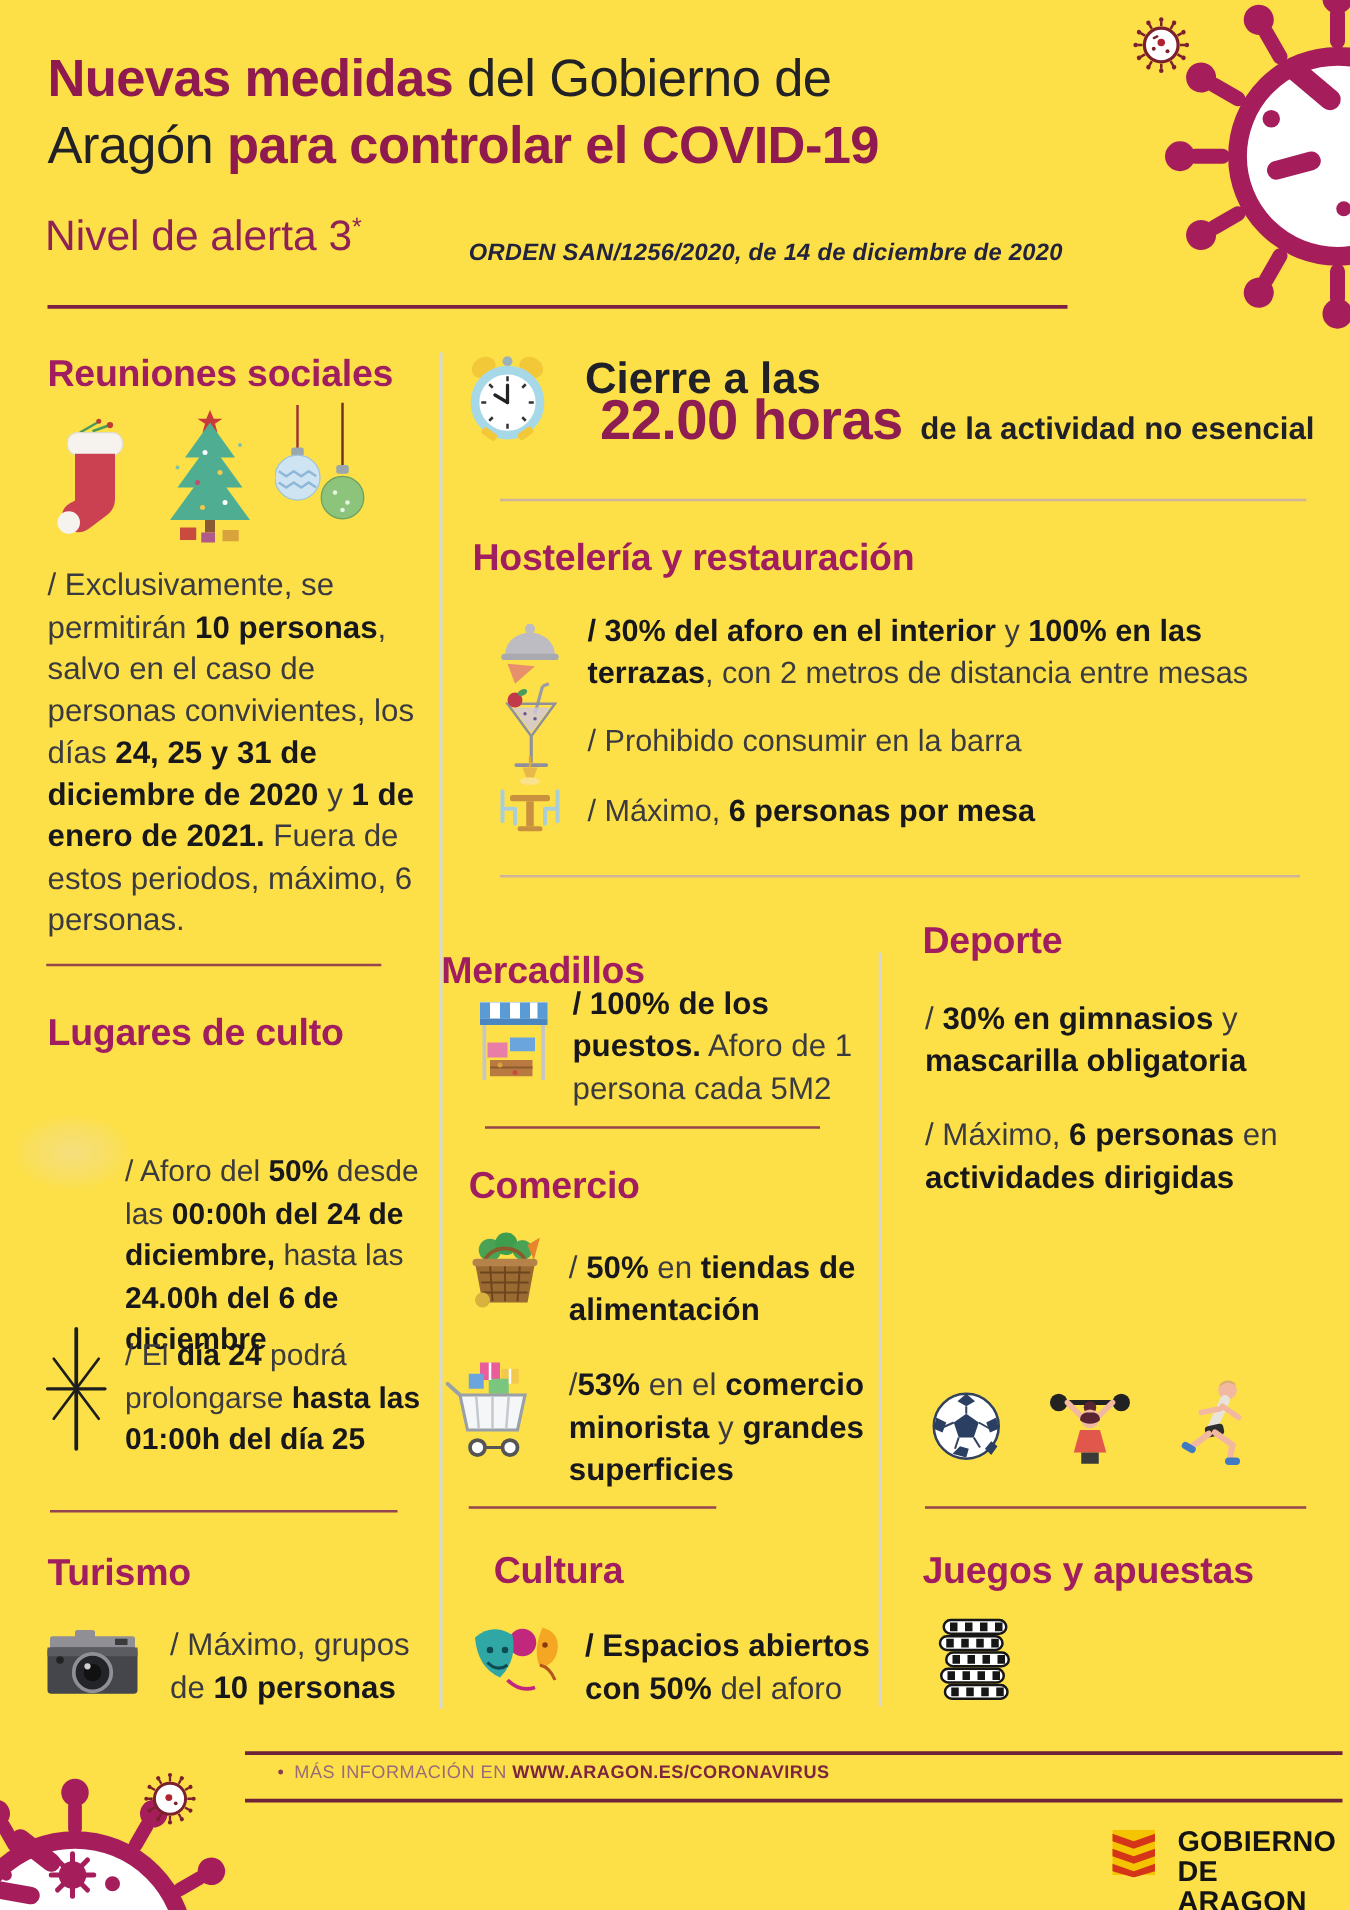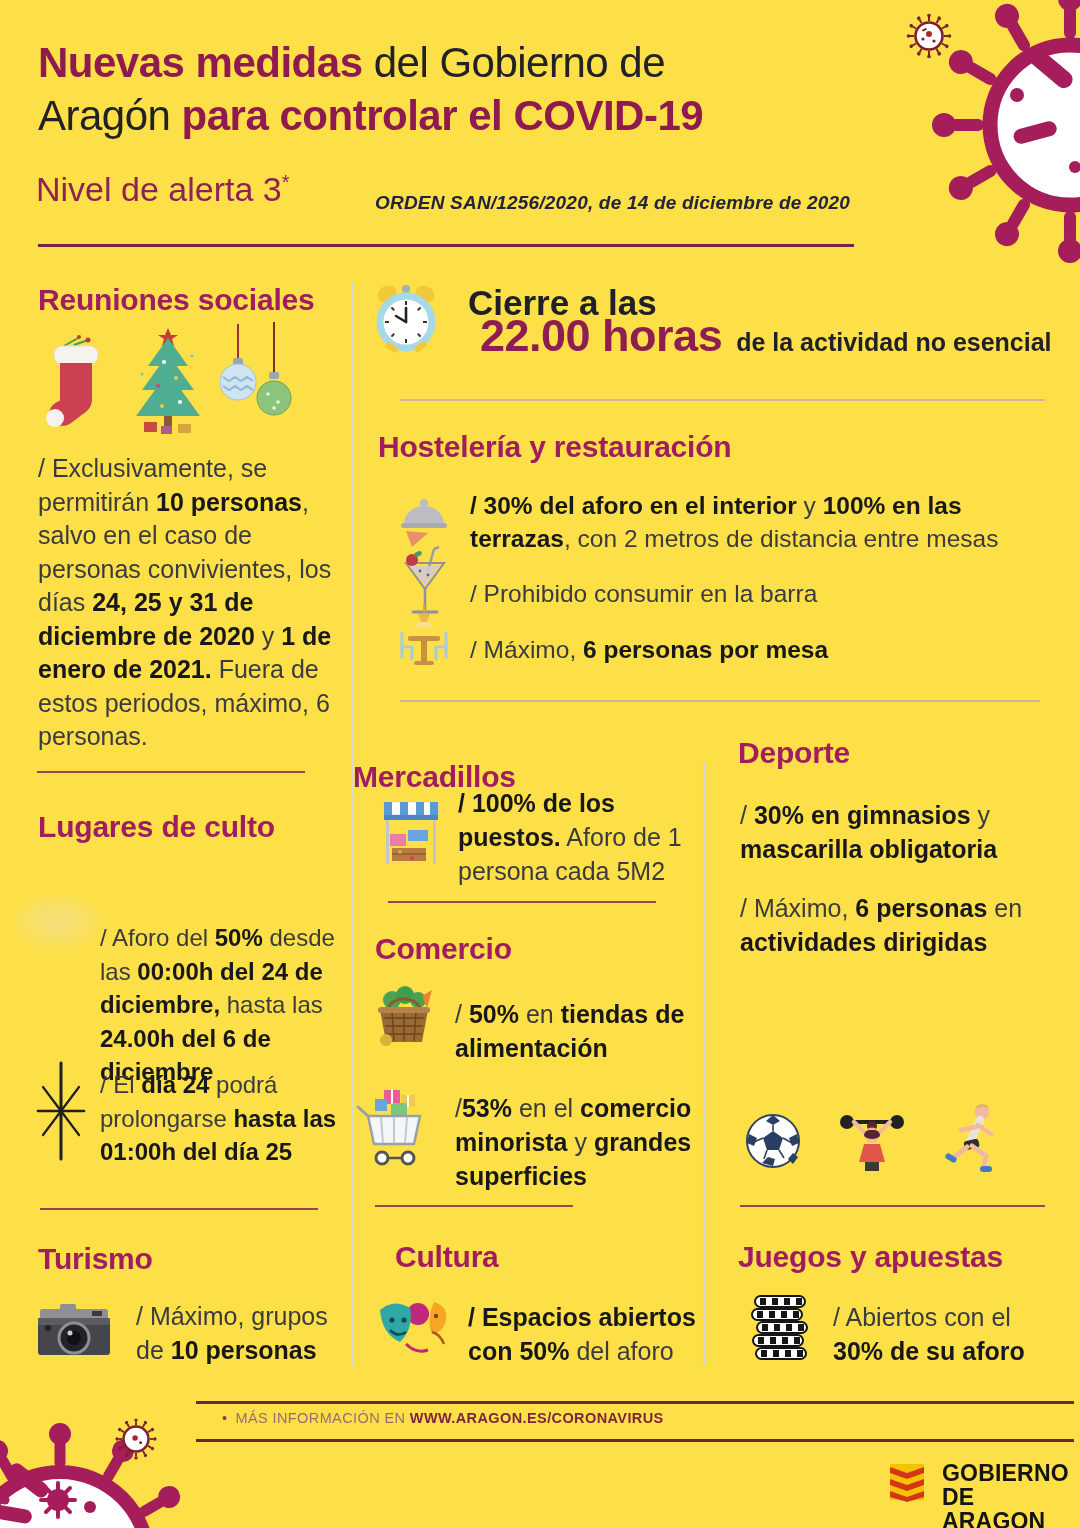--- a/index.html
+++ b/index.html
@@ -503,21 +503,20 @@
         <rect x="46" y="45" width="6" height="7" fill="#161616"></rect>
     </g>
     <g>
       <rect x="8" y="56" width="50" height="11" rx="5.5" fill="#fff" stroke="#161616" stroke-width="2"></rect>
       <rect x="13" y="58" width="6" height="7" fill="#161616"></rect>
         <rect x="25" y="58" width="6" height="7" fill="#161616"></rect>
       <rect x="37" y="58" width="6" height="7" fill="#161616"></rect>
         <rect x="49" y="58" width="6" height="7" fill="#161616"></rect>
     </g>
   </svg>
-  <div class="abs txt" style="left:833px;top:1300px;width:230px;font-size:25px;line-height:34px;"><span>/ Abiertos con el </span><span class="b">30% de su aforo</span></div>
 
   <div class="abs f-line" style="left:196px;top:1401px;width:878px;"></div>
   <div class="abs f-text">
     <span class="dot">•</span><span>MÁS INFORMACIÓN EN </span><span class="url">WWW.ARAGON.ES/CORONAVIRUS</span>
   </div>
   <div class="abs f-line" style="left:196px;top:1439px;width:878px;"></div>
 
   <svg class="abs" style="left:886px;top:1462px;" width="44" height="40" viewBox="0 0 44 40">
     <rect x="4" y="2" width="34" height="36" fill="#f5c400"></rect>
     <path d="M4,5 L21,11 L38,5 L38,11 L21,17 L4,11 Z" fill="#d43518"></path>

